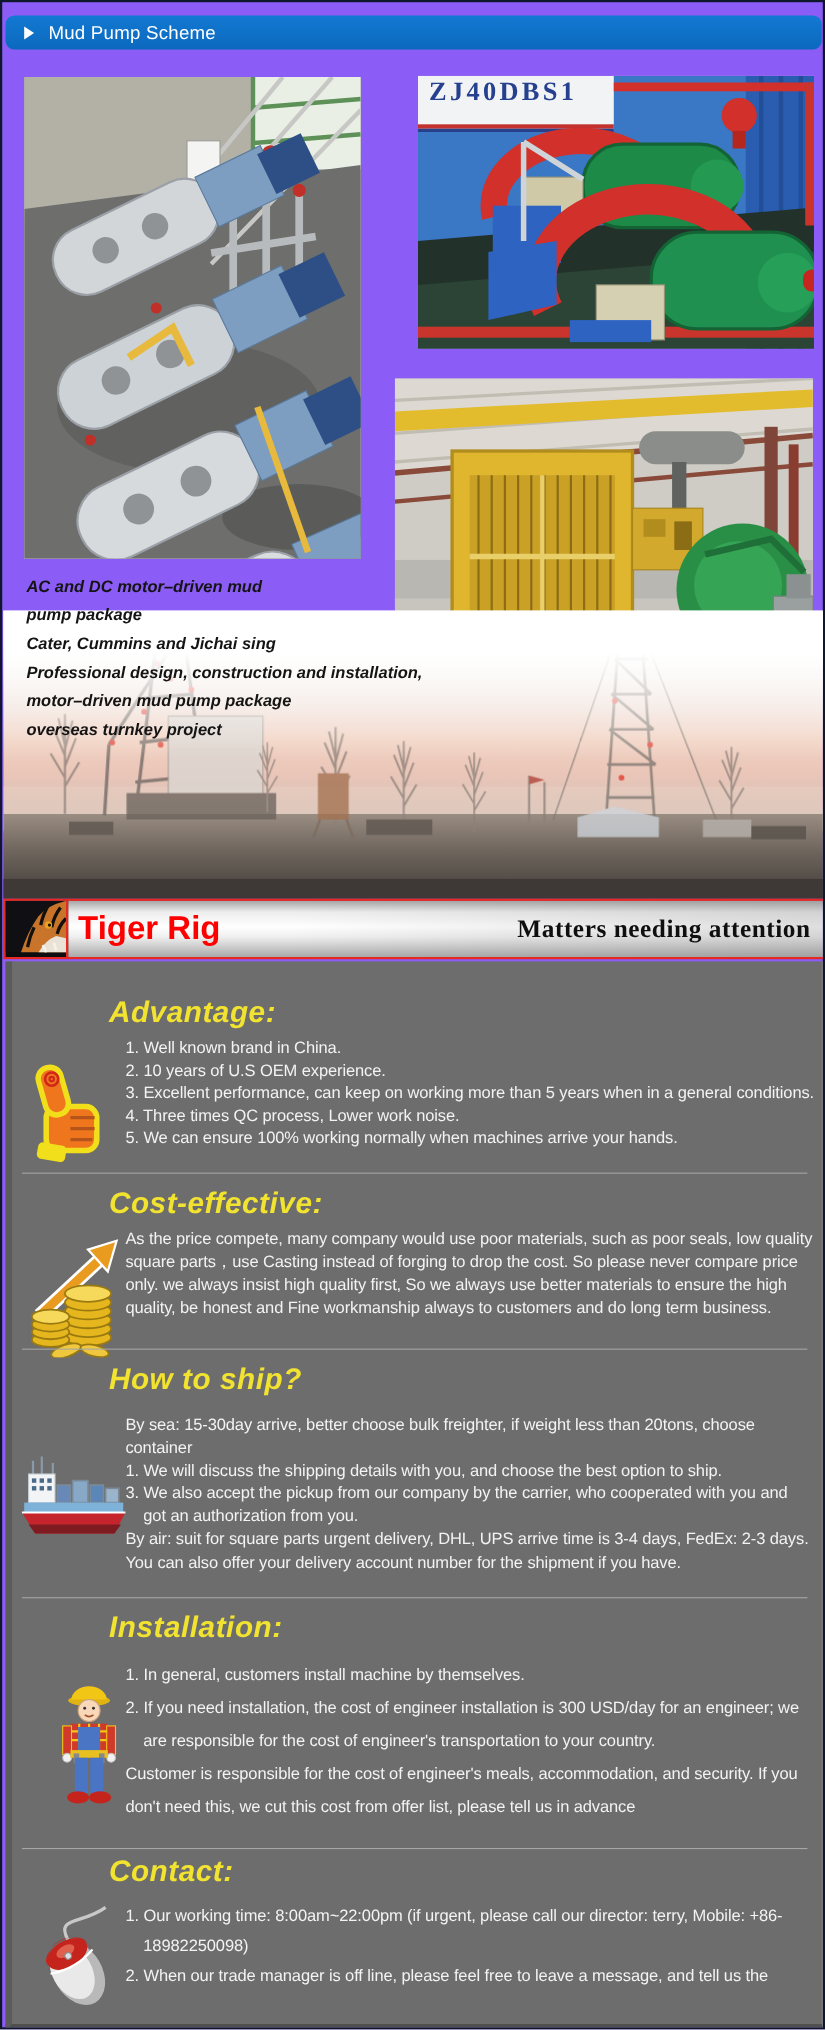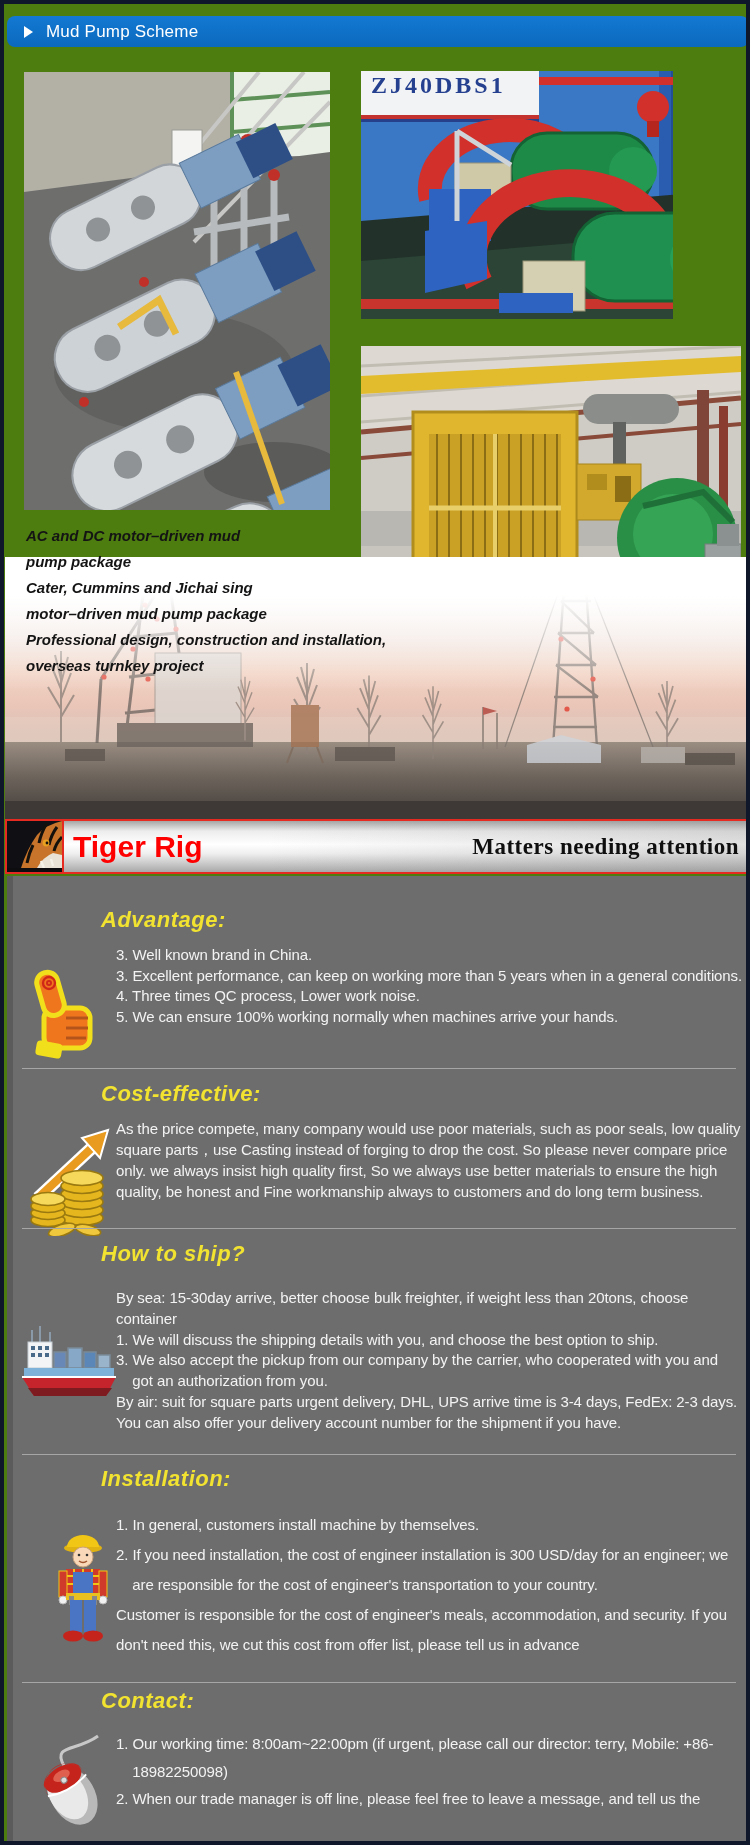--- a/index.html
+++ b/index.html
@@ -1,17 +1,17 @@
 <!DOCTYPE html>
 <html><head>
 <meta charset="utf-8">
 <style>
   html,body{margin:0;padding:0;background:#fff;}
-  #page{position:relative;width:750px;height:1845px;background:#4d7c0f;
-        border:4px solid #0f172a;box-sizing:border-box;overflow:hidden;
+  #page{position:relative;width:750px;height:1845px;background:#8b5cf6;
+        border:2px solid #0f172a;box-sizing:border-box;overflow:hidden;
         font-family:"Liberation Sans",sans-serif;}
   #page *{box-sizing:border-box;}
   .abs{position:absolute;}
 
   
   .blue-bar{left:3px;top:12px;width:742px;height:31px;border-radius:8px;
      background:linear-gradient(180deg,#1379d3,#0b69bd);display:flex;align-items:center;}
   .play-tri{width:0;height:0;border-left:9px solid #ffffff;border-top:6px solid transparent;
      border-bottom:6px solid transparent;margin-left:17px;}
   .blue-bar .ttl{color:#ffffff;font-size:17px;margin-left:13px;letter-spacing:.2px;}
@@ -37,21 +37,21 @@
   .tiger-img{left:0;top:0;width:57px;height:51px;border-right:2px solid #e62a21;background:#0d0d0f;}
   .brand-name{left:66px;top:0;height:51px;line-height:51px;color:#fe0000;
      font-size:30px;font-weight:700;z-index:5;text-align:center;}
   .brand-note{right:12px;top:0;height:51px;line-height:51px;color:#0f0f0f;z-index:5;
      font-family:"Liberation Serif",serif;font-weight:700;font-size:23px;letter-spacing:.5px;margin-left:36px;}
 
   
   .panel{left:3px;top:872px;width:744px;height:973px;background:#6d6d6d;
      border-left:6px solid #5b5b5b;border-right:2px solid #7b7b7b;border-bottom:7px solid #4f4f4f;}
 
-  .sec-head{left:97px;color:#f2e331;font-size:22px;font-weight:700;font-style:italic;
+  .sec-head{left:97px;color:#f2e331;font-size:27px;font-weight:700;font-style:italic;
      letter-spacing:.5px;z-index:5;}
   .body-block{left:112px;color:#f3f3f3;font-size:15px;letter-spacing:-.1px;z-index:5;}
   .bl{white-space:pre;}
   .sep{left:18px;width:714px;height:0;border-top:1px solid #a6a6a6;z-index:5;}
   .icon-wrap{z-index:5;}
 </style>
 </head>
 <body>
 
 <div id="page">
@@ -108,21 +108,21 @@
         <rect x="198" y="74" width="74" height="58" fill="#7d9ec0" stroke="#5a7a9c"></rect>
       </g>
 
       <path d="M95,255 L135,228 L152,262" stroke="#e7b93c" stroke-width="7" fill="none"></path>
       <path d="M212,300 L258,432" stroke="#e7b93c" stroke-width="6" fill="none"></path>
       <circle cx="120" cy="210" r="5" fill="#c03028"></circle>
       <circle cx="60" cy="330" r="5" fill="#c03028"></circle>
     </svg>
   </div>
 
-  <div class="abs photo" style="left:357px;top:67px;width:312px;height:248px">
+  <div class="abs photo" style="left:378px;top:67px;width:360px;height:248px">
     <svg width="380" height="248" viewBox="0 0 380 248">
       <rect width="380" height="248" fill="#3a77c4"></rect>
       <rect x="298" y="0" width="82" height="248" fill="#2a5cb0"></rect>
       <path d="M312,0 V248 M330,0 V248 M348,0 V248 M366,0 V248" stroke="#224e98" stroke-width="4"></path>
       <polygon points="0,150 380,118 380,248 0,248" fill="#22322a"></polygon>
       <polygon points="0,190 380,158 380,248 0,248" fill="#2b4436"></polygon>
 
       <rect x="0" y="0" width="178" height="50" fill="#f2f3f5"></rect>
       <text x="10" y="22" font-family="Liberation Serif,serif" font-weight="bold" font-size="24" fill="#25408f" letter-spacing="3">ZJ40DBS1</text>
       <rect x="0" y="44" width="178" height="4" fill="#c3322e"></rect>
@@ -185,22 +185,22 @@
       <rect x="344" y="198" width="36" height="48" fill="#9aa0a0" stroke="#777d7d"></rect>
       <rect x="356" y="178" width="22" height="22" fill="#8b9191"></rect>
       <rect x="252" y="236" width="128" height="10" fill="#6f6f6c"></rect>
     </svg>
   </div>
 
   <div class="abs intro">
     <div>AC and DC motor–driven mud</div>
     <div>pump package</div>
     <div>Cater, Cummins and Jichai sing</div>
+    <div>Professional design, construction and installation,</div>
     <div>motor–driven mud pump package</div>
-    <div>Professional design, construction and installation,</div>
     <div>overseas turnkey project</div>
   </div>
 
   <div class="abs pano">
     <svg width="748" height="262" viewBox="0 0 748 262">
       <defs>
         <linearGradient id="sky" x1="0" y1="0" x2="0" y2="1">
           <stop offset="0" stop-color="#f7f5f4"></stop>
             <stop offset=".38" stop-color="#eee0da"></stop>
           <stop offset=".58" stop-color="#f2d3c3"></stop>
@@ -304,21 +304,22 @@
       <g stroke="#b5541a" stroke-width="3" fill="none">
         <path d="M34,52 H56 M34,62 H56 M34,72 H54"></path>
       </g>
       <circle cx="17" cy="17" r="6" fill="none" stroke="#d02818" stroke-width="2.4"></circle>
       <circle cx="17" cy="17" r="2" fill="none" stroke="#d02818" stroke-width="2"></circle>
       <rect x="4" y="76" width="26" height="15" rx="4" fill="#f2df1c" transform="rotate(10 17 83)"></rect>
     </svg>
   </div>
   <div class="abs sec-head" style="top:903px">Advantage:</div>
   <div class="abs body-block" style="top:941px;line-height:20.5px">
-    <div class="bl">3. Well known brand in China.</div>
+    <div class="bl">1. Well known brand in China.</div>
+    <div class="bl">2. 10 years of U.S OEM experience.</div>
     <div class="bl">3. Excellent performance, can keep on working more than 5 years when in a general conditions.</div>
     <div class="bl">4. Three times QC process, Lower work noise.</div>
     <div class="bl">5. We can ensure 100% working normally when machines arrive your hands.</div>
   </div>
   <div class="abs sep" style="top:1064px"></div>
 
   <div class="abs icon-wrap" style="left:18px;top:1118px">
     <svg width="94" height="114" viewBox="0 0 94 114">
       <path d="M16,76 L74,22" stroke="#ffffff" stroke-width="13"></path>
       <path d="M16,76 L74,22" stroke="#e89b1e" stroke-width="8"></path>

